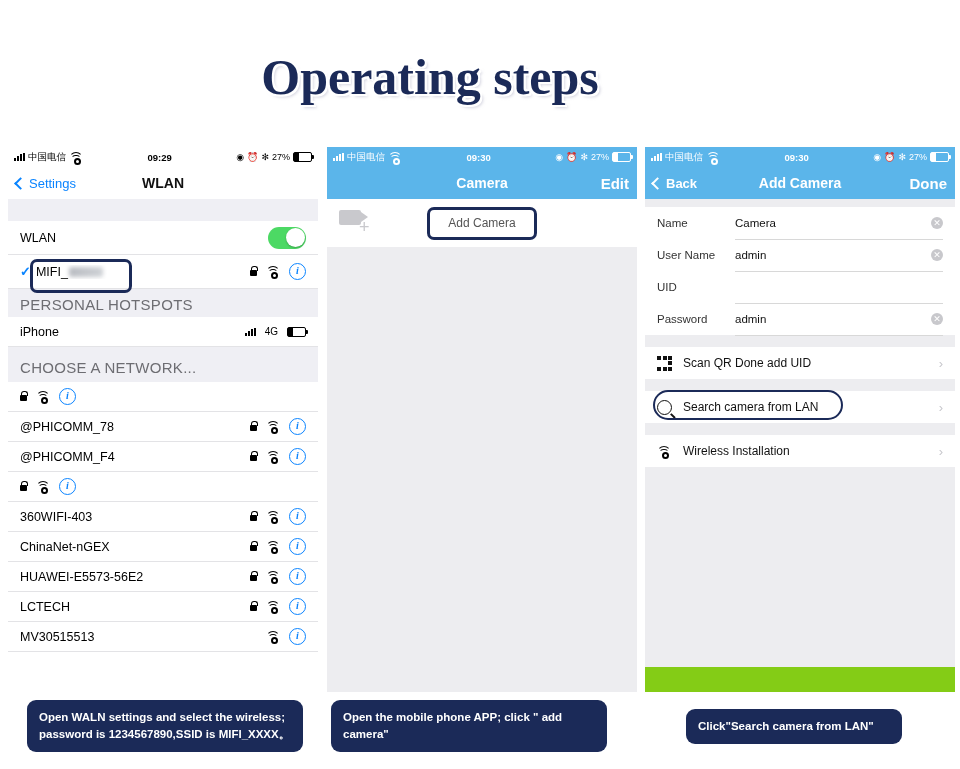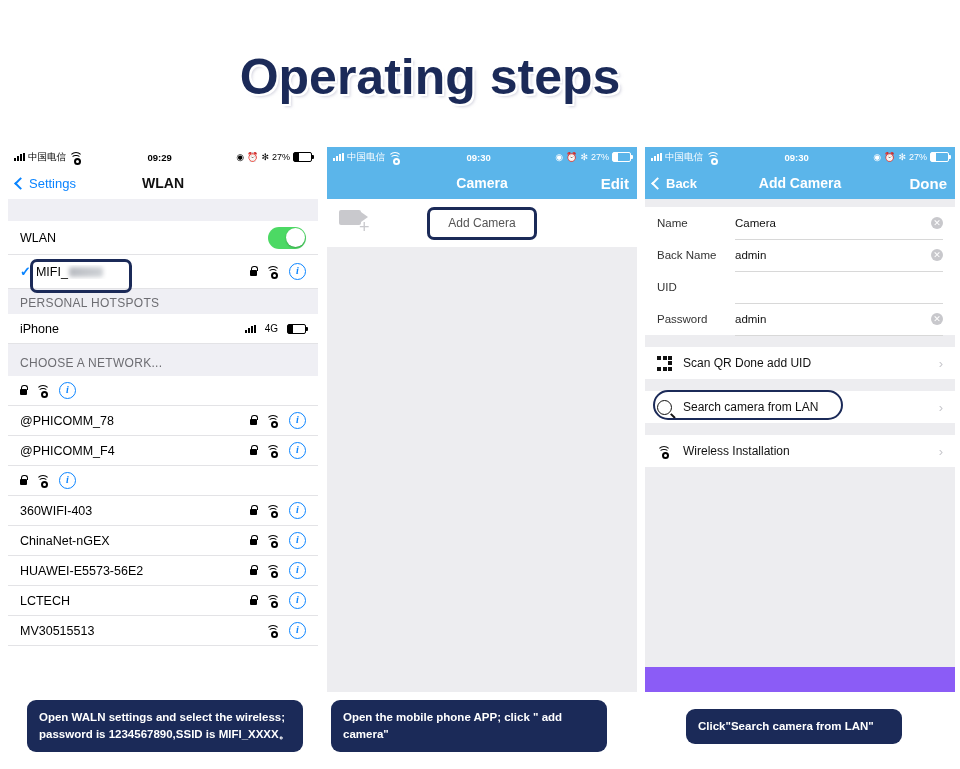--- a/index.html
+++ b/index.html
@@ -9,20 +9,21 @@
     position:relative;overflow:hidden;
   }
   
   .page-title{
     position:absolute;left:0;top:48px;width:860px;text-align:center;
     font-size:50px;font-weight:bold;color:#1b2a58;
     letter-spacing:0px;
     text-shadow:
       2px 2px 0 #ffffff, -2px 2px 0 #ffffff, 2px -2px 0 #ffffff, -2px -2px 0 #ffffff,
       3px 3px 3px rgba(180,180,200,.55);
+    font-family: Liberation Serif, serif;
   }
   
   .panel{position:absolute;top:147px;width:310px;height:545px;background:#fff;overflow:hidden;}
   #panel1{left:8px;}
   #panel2{left:327px;}
   #panel3{left:645px;}
 
   
   .statusbar{height:20px;display:flex;align-items:center;font-size:9.5px;color:#000;
              padding:0 6px;box-sizing:border-box;}
@@ -52,21 +53,21 @@
   .nav-right{margin-left:auto;font-size:15px;color:#fff;font-weight:bold;z-index:2;}
   .chev-l{display:inline-block;width:7px;height:7px;border-left:2px solid currentColor;
           border-bottom:2px solid currentColor;transform:rotate(45deg);margin-right:2px;}
 
   
   .gap{background:#efeff4;}
   .row{display:flex;align-items:center;height:30px;padding:0 12px;background:#fff;
        border-bottom:1px solid #e3e3e6;box-sizing:border-box;font-size:12.5px;color:#000;}
   .row .label{flex:1;white-space:nowrap;overflow:hidden;}
   .row .right{display:flex;align-items:center;gap:9px;}
-  .section-hdr{background:#efeff4;color:#6d6d72;font-size:12px;letter-spacing:.3px;
+  .section-hdr{background:#efeff4;color:#6d6d72;font-size:15px;letter-spacing:.3px;
                padding:7px 12px 4px;text-transform:uppercase;}
 
   
   .toggle{width:38px;height:22px;border-radius:11px;background:#4cd964;position:relative;}
   .toggle::after{content:"";position:absolute;right:1.5px;top:1.5px;width:19px;height:19px;
                  border-radius:50%;background:#fff;box-shadow:0 1px 2px rgba(0,0,0,.25);}
 
   
   .ico-lock{display:inline-block;width:7px;height:6px;background:#000;border-radius:1px;
             position:relative;margin-top:3px;}
@@ -98,21 +99,21 @@
   .camicon .body{position:absolute;left:0;top:3px;width:22px;height:15px;background:#c9c9cd;border-radius:2px;}
   .camicon .lens{position:absolute;left:22px;top:5px;width:0;height:0;
         border-top:5px solid transparent;border-bottom:5px solid transparent;border-left:7px solid #c9c9cd;}
   .camicon .plus{position:absolute;left:20px;top:13px;color:#c9c9cd;font-size:18px;line-height:14px;}
   .addbtn{margin:0 auto;width:110px;height:33px;border:3px solid #1b2a58;border-radius:7px;
         background:#fff;display:flex;align-items:center;justify-content:center;
         font-size:12px;color:#555;box-sizing:border-box;}
   .p2-blank{position:absolute;left:0;right:0;top:48px;bottom:43px;background:#ededf0;}
 
   
-  .p3-body{background:#8b5cf6;height:100%;}
+  .p3-body{background:#84cc16;height:100%;}
   .field{display:flex;align-items:center;height:32px;background:#fff;padding:0 12px;box-sizing:border-box;}
   .field .fl{width:78px;font-size:11.5px;color:#333;flex:0 0 auto;}
   .field .fv{flex:1;border-bottom:1px solid #d8d8d8;height:100%;display:flex;align-items:center;
         font-size:11.5px;color:#111;position:relative;padding-right:16px;}
   .clearx{position:absolute;right:0;top:50%;transform:translateY(-50%);width:12px;height:12px;
         border-radius:50%;background:#c8c8cc;color:#fff;font-size:9px;line-height:12px;text-align:center;}
   .mrow{display:flex;align-items:center;height:32px;background:#fff;padding:0 12px;box-sizing:border-box;
         font-size:12px;color:#111;position:relative;}
   .mrow .mi{width:26px;flex:0 0 auto;display:flex;align-items:center;}
   .chev-r{margin-left:auto;color:#c7c7cc;font-size:13px;}
@@ -417,21 +418,21 @@
     <div class="spacer8"></div>
     <div id="field-list">
         <div class="field">
           <div class="fl">Name</div>
           <div class="fv">
             <span>Camera</span>
             <span class="clearx">✕</span>
           </div>
         </div>
         <div class="field">
-          <div class="fl">Back Name</div>
+          <div class="fl">User Name</div>
           <div class="fv">
             <span>admin</span>
             <span class="clearx">✕</span>
           </div>
         </div>
         <div class="field">
           <div class="fl">UID</div>
           <div class="fv">
             <span></span>
           </div>

